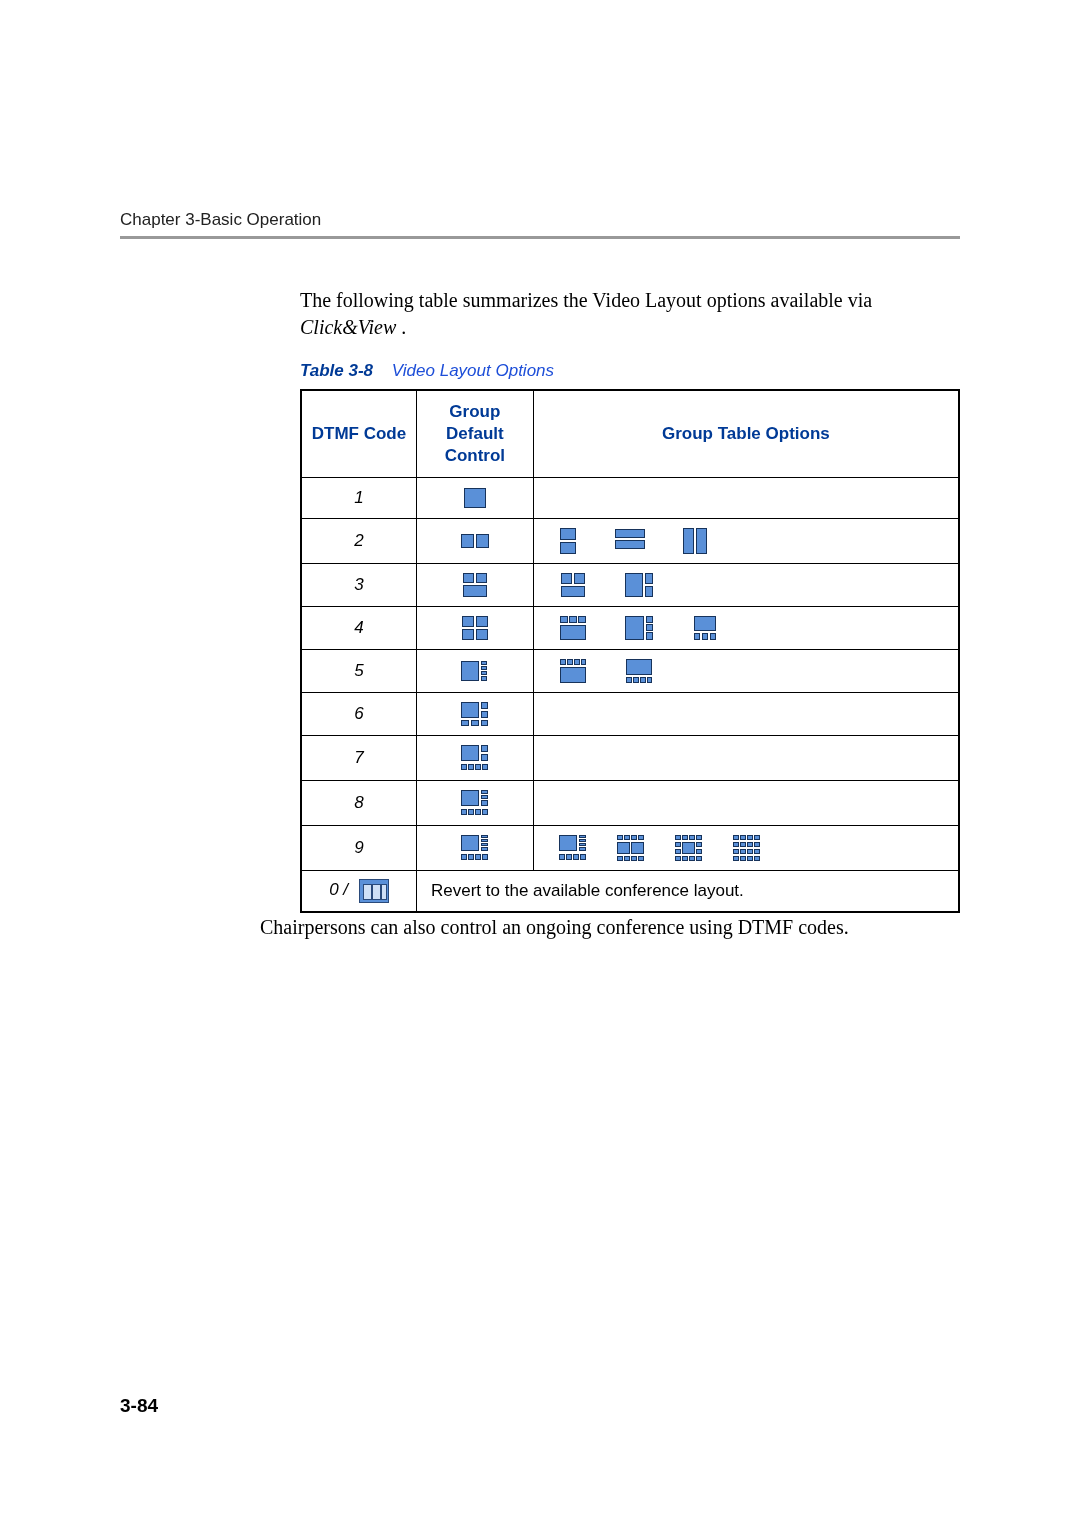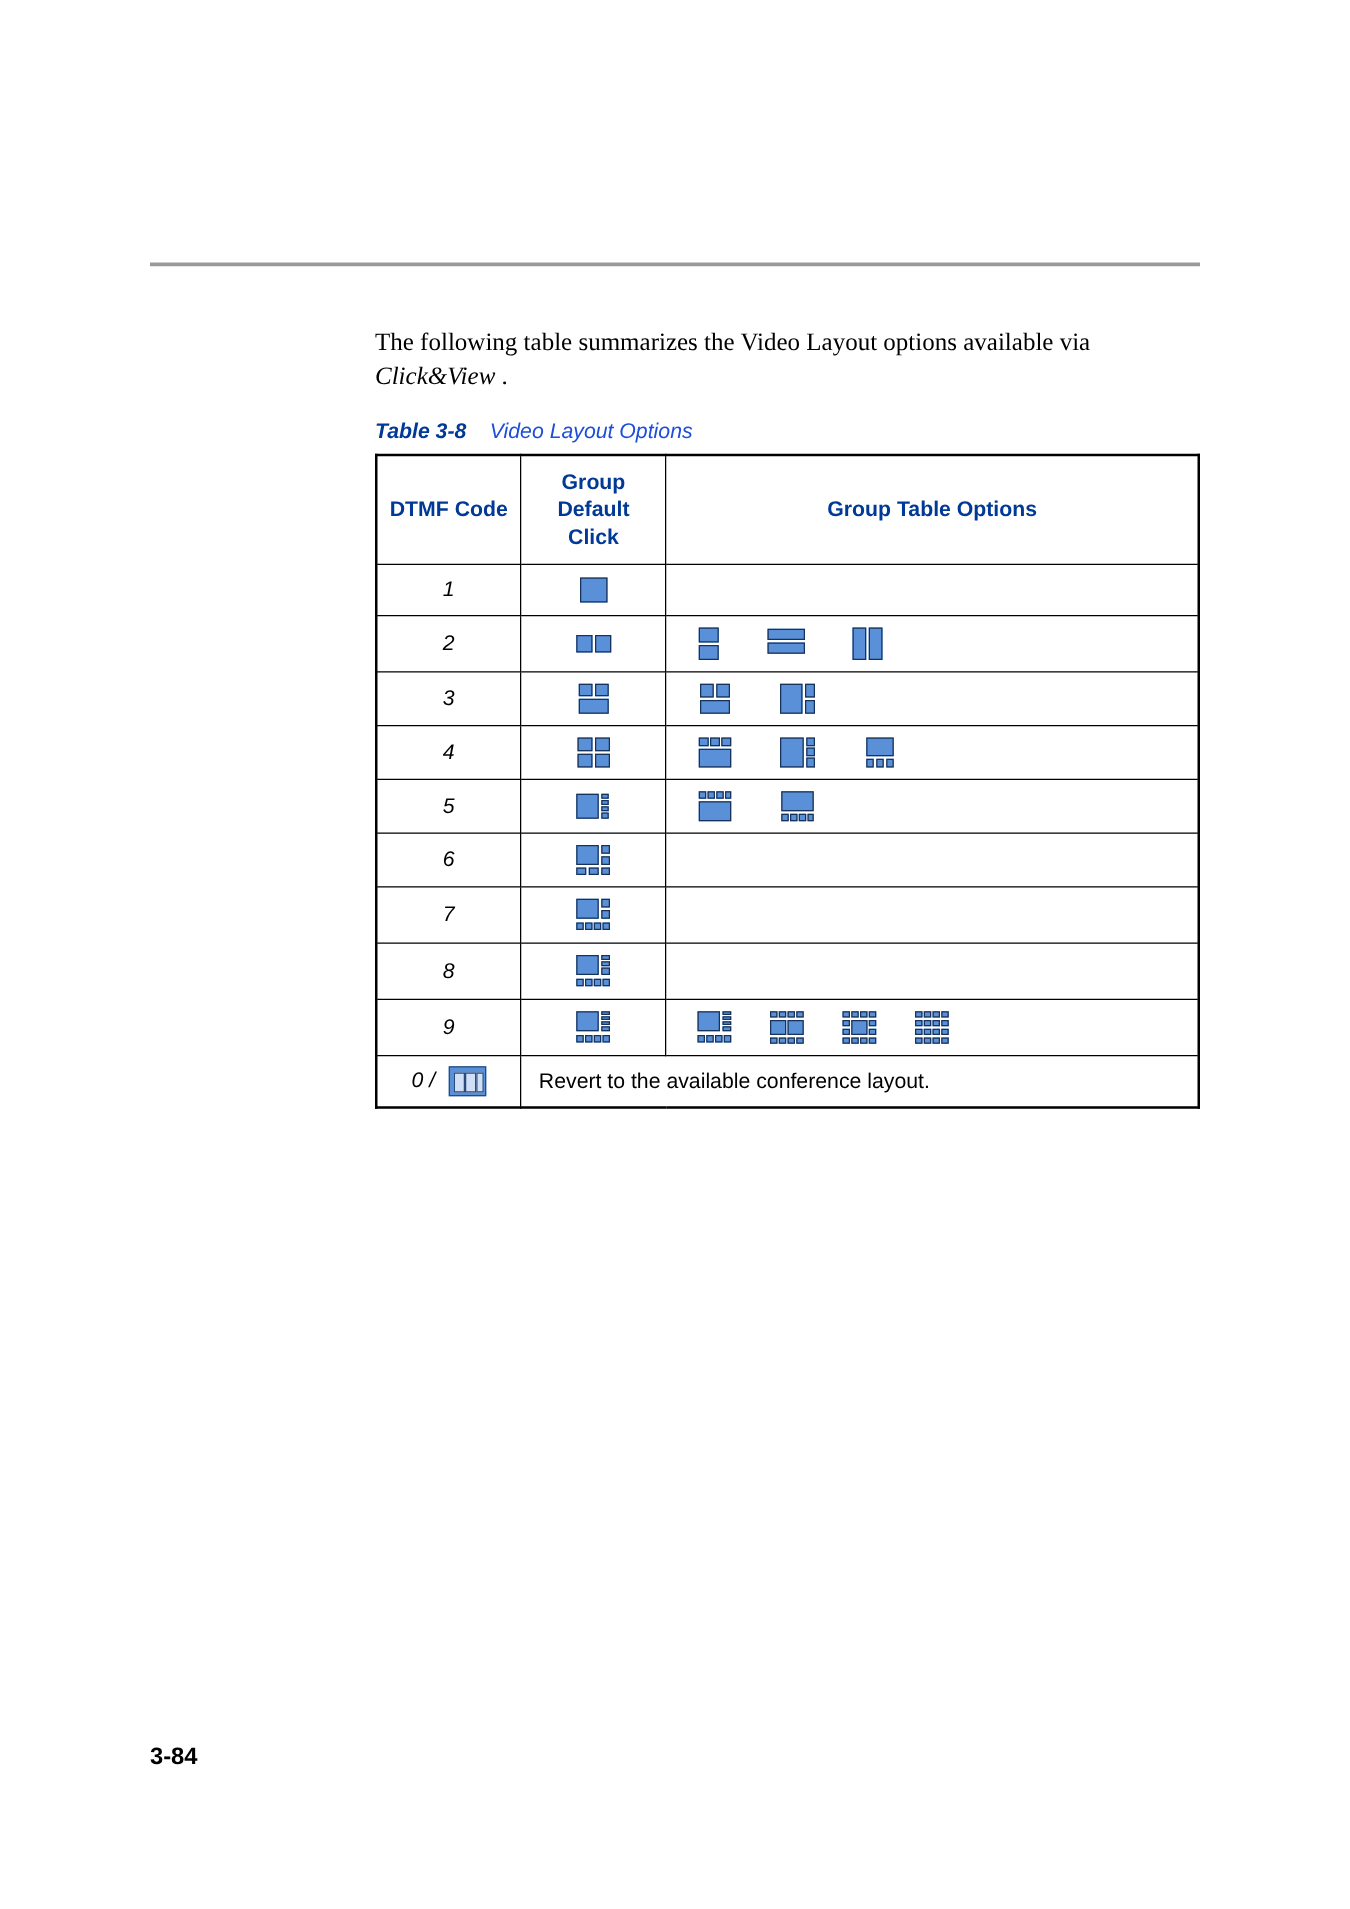--- a/index.html
+++ b/index.html
@@ -153,39 +153,40 @@
     left: 120px;
     font-weight: bold;
     font-size: 19px;
   }
 </style>
 </head>
 <body>
 
 <div class="page">
 
+  <div class="running-head">Chapter 3-Basic Operation</div>
   <hr class="rule">
 
   <div class="intro">
     <span>The following table summarizes the Video Layout options available via </span><em>Click&amp;View</em><span> .</span>
   </div>
 
   <div class="table-caption">
     <span class="tlabel">Table 3-8</span>
     <span class="ttitle">Video Layout Options</span>
   </div>
 
   <table class="layout">
     <thead>
       <tr>
         <th class="col-code">DTMF Code</th>
         <th class="col-def">
           <span>Group</span><br>
           <span>Default</span><br>
-          <span>Click</span>
+          <span>Control</span>
         </th>
         <th class="col-opts">Group Table Options</th>
       </tr>
     </thead>
     <tbody>
 
       <tr>
         <td class="code">1</td>
         <td>
           <span class="layout-icon">
@@ -442,17 +443,18 @@
           <span class="revert-icon"><span class="p3"></span></span>
         </td>
         <td colspan="2" class="last-row">Revert to the available conference layout.</td>
       </tr>
 
     </tbody>
   </table>
 
 
   <div class="body-text">
+    <p>Chairpersons can also control an ongoing conference using DTMF codes.</p>
   </div>
 
   <div class="page-number">3-84</div>
 
 </div>
 
 </body></html>

